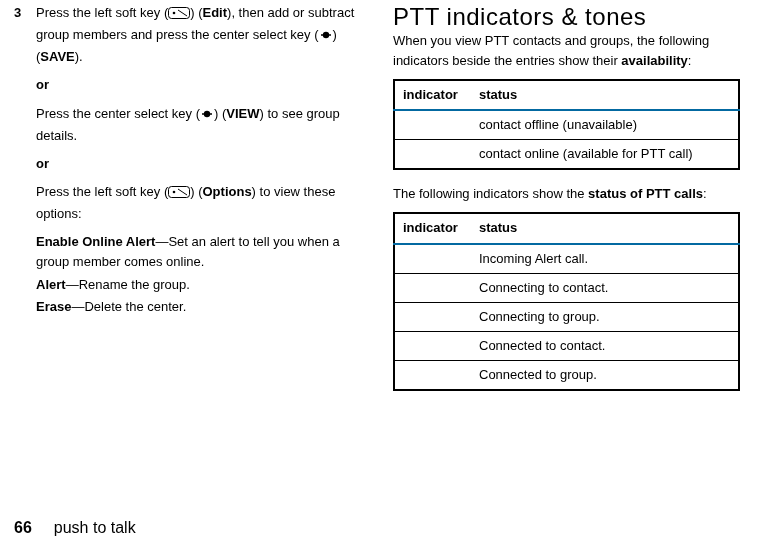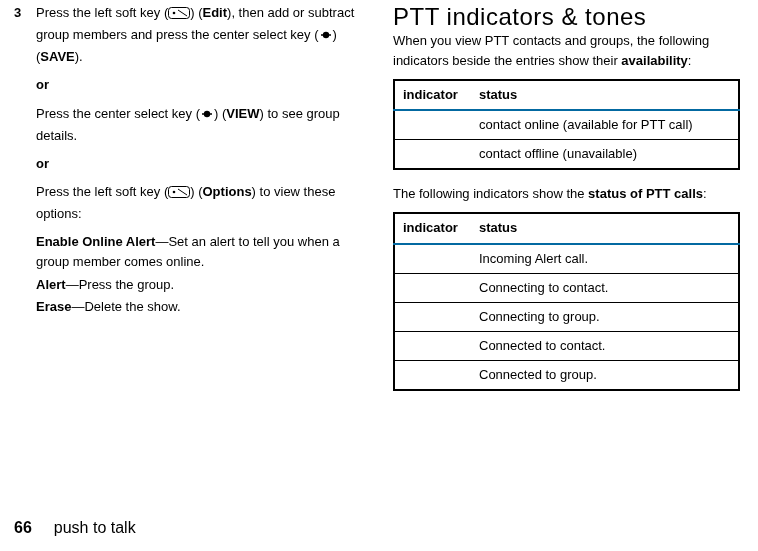--- a/index.html
+++ b/index.html
@@ -122,48 +122,48 @@
           <span>Press the left soft key (</span><span class="inline-icon"><svg width="22" height="12" viewBox="0 0 22 12">
                 <rect x="0.5" y="0.5" width="21" height="11" rx="3" ry="3" fill="none" stroke="#000" stroke-width="1"></rect>
                 <circle cx="6" cy="6" r="1.3" fill="#000"></circle>
                 <line x1="10" y1="3" x2="19" y2="9" stroke="#000" stroke-width="1"></line>
               </svg></span><span>) (</span><span class="cond-bold">Options</span><span>) to view these options:</span>
         </p>
         <p>
           <span class="cond-bold">Enable Online Alert</span><span>—Set an alert to tell you when a group member comes online.</span>
         </p>
         <p style="margin-top:-6px">
-          <span class="cond-bold">Alert</span><span>—Press the group.</span>
+          <span class="cond-bold">Alert</span><span>—Rename the group.</span>
         </p>
         <p style="margin-top:-6px">
-          <span class="cond-bold">Erase</span><span>—Delete the show.</span>
+          <span class="cond-bold">Erase</span><span>—Delete the center.</span>
         </p>
       </div>
     </div>
   </div>
 
   <div class="col col-right">
     <h2 class="section">PTT indicators &amp; tones</h2>
     <p style="margin:0 0 8px 0">
       <span>When you view PTT contacts and groups, the following indicators beside the entries show their </span><b>availability</b><span>:</span>
     </p>
 
     <table class="ind">
       <tbody>
           <tr>
         <th class="ind-cell">indicator</th>
         <th>status</th>
       </tr>
       <tr>
         <td class="ind-cell"></td>
+        <td>contact offline (unavailable)</td>
+      </tr>
+      <tr>
+        <td class="ind-cell"></td>
         <td>contact online (available for PTT call)</td>
-      </tr>
-      <tr>
-        <td class="ind-cell"></td>
-        <td>contact offline (unavailable)</td>
       </tr>
     </tbody>
       </table>
 
     <p style="margin:0 0 8px 0">
       <span>The following indicators show the </span><b>status of PTT calls</b><span>:</span>
     </p>
 
     <table class="ind">
       <tbody>

